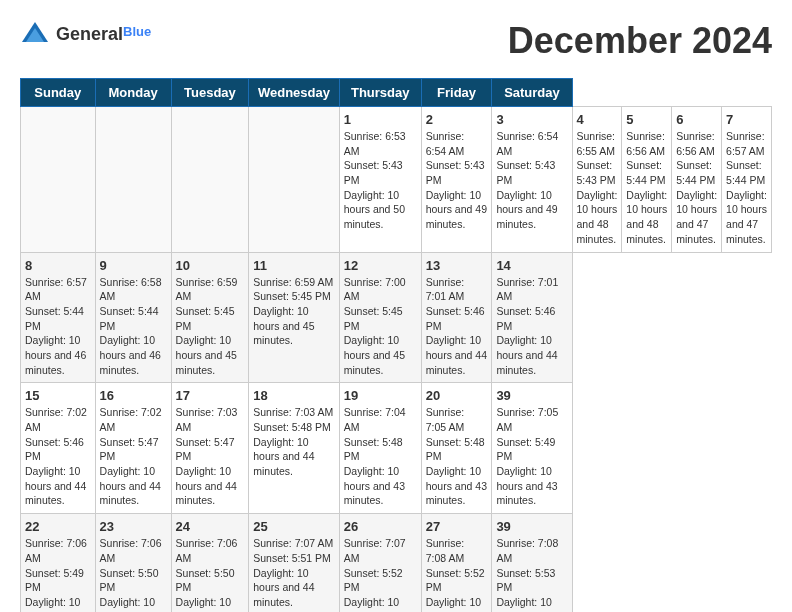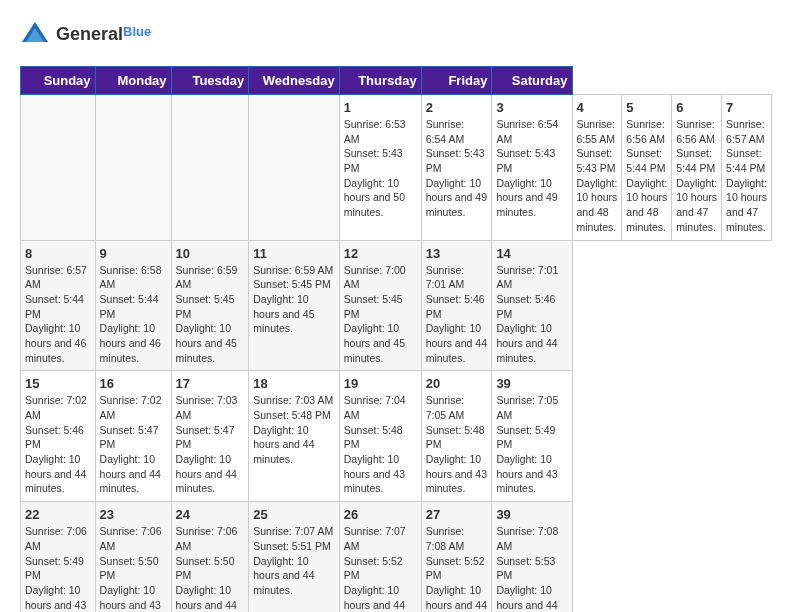--- a/index.html
+++ b/index.html
@@ -51,26 +51,26 @@
     .subtitle {
       font-size: 16px;
       color: #555;
     }
     .calendar {
       width: 100%;
       border-collapse: collapse;
       font-size: 11px;
     }
     .calendar thead th {
-      background: #4c1d95;
+      background: #0c4a6e;
       color: #fff;
       padding: 6px 4px;
       font-size: 13px;
       font-weight: bold;
-      text-align: right;
+      text-align: center;
       border: 1px solid #1a6db5;
     }
     .calendar tbody td {
       vertical-align: top;
       padding: 5px 4px;
       border: 1px solid #ccc;
       width: 14.28%;
       height: 80px;
       color: #333;
       background: #fff;
@@ -101,20 +101,21 @@
     <svg class="logo-icon" viewBox="0 0 30 30" xmlns="http://www.w3.org/2000/svg">
       <polygon points="15,2 28,22 2,22" fill="#1a6db5"></polygon>
       <polygon points="15,8 24,22 6,22" fill="#4a9ee0"></polygon>
     </svg>
     <div class="logo-text">
       <span class="logo-general">General</span>
       <span class="logo-blue">Blue</span>
     </div>
   </div>
   <div class="title-block">
+    <div class="month-title">December 2024</div>
   </div>
 </div>
 
 <table class="calendar">
   <thead>
     <tr>
       <th>Sunday</th>
       <th>Monday</th>
       <th>Tuesday</th>
       <th>Wednesday</th>

